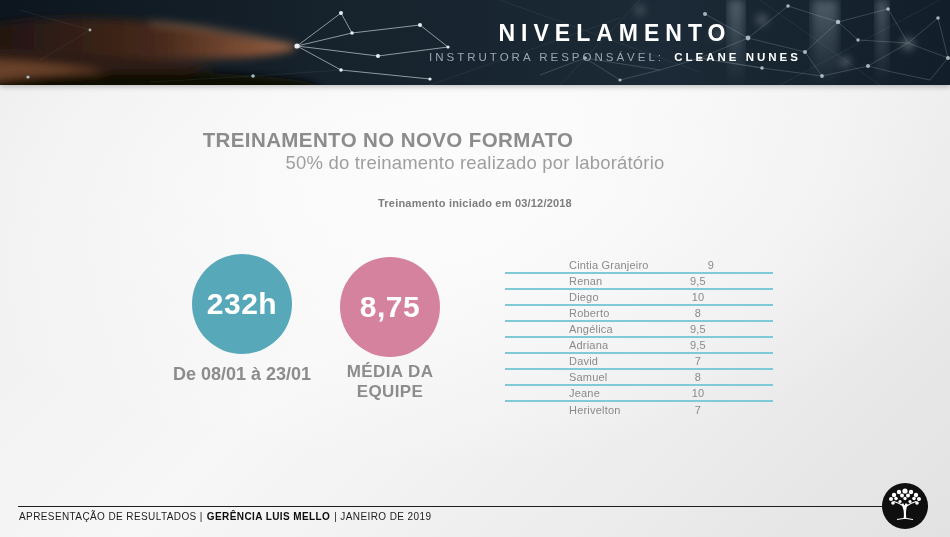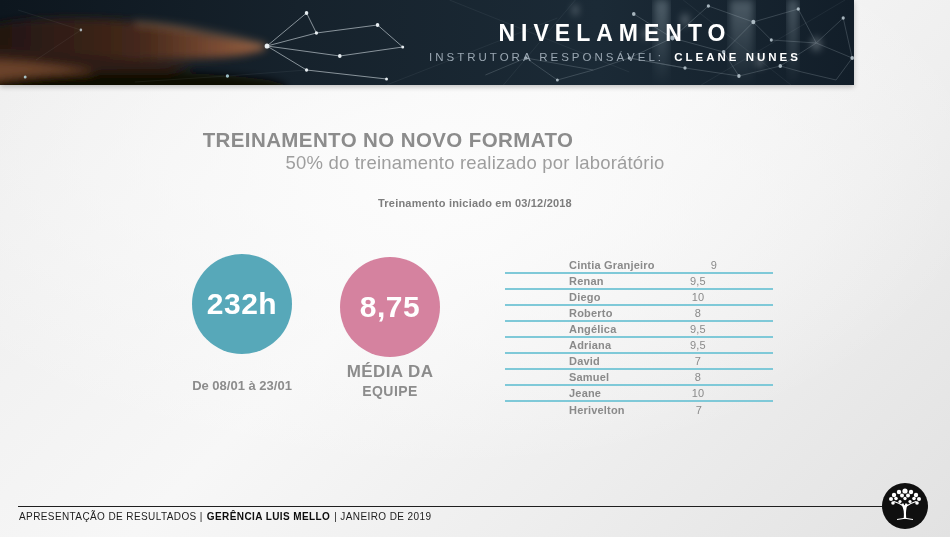--- a/index.html
+++ b/index.html
@@ -5,21 +5,21 @@
   html,body { margin:0; padding:0; background:#444; }
   .slide {
     position:relative; width:950px; height:537px; overflow:hidden;
     font-family:"Liberation Sans", sans-serif;
     background:
       radial-gradient(ellipse 900px 480px at 45% 32%, #fcfcfc 0%, rgba(252,252,252,0) 62%),
       linear-gradient(135deg, #ebebeb 0%, #f7f7f7 45%, #eeeeee 70%, #e2e2e2 100%);
   }
 
   
-  .hdr { position:absolute; top:0; left:0; width:854px; height:85px;
+  .hdr { position:absolute; top:0; left:0; width:950px; height:85px;
          box-shadow:0 2px 5px rgba(0,0,0,.22); }
   .hdr svg.plexus { position:absolute; inset:0; width:100%; height:100%; display:block; }
   .hdr-text { position:absolute; left:380px; top:21px; width:470px; text-align:center; }
   .hdr-title { color:#ffffff; font-size:23px; font-weight:bold; letter-spacing:6px; line-height:24px; }
   .hdr-sub { margin-top:6px; font-size:11.5px; letter-spacing:3px; color:#9aa7b2; white-space:nowrap; }
   .hdr-sub .name { color:#ffffff; font-weight:bold; margin-left:4px; }
 
   
   .title   { position:absolute; top:128px; left:0; width:776px; text-align:center;
              font-size:20.5px; font-weight:bold; color:var(--title_gray); letter-spacing:.4px; }
@@ -31,30 +31,30 @@
   
   .circle { position:absolute; width:100px; height:100px; border-radius:50%;
             display:flex; align-items:center; justify-content:center;
             color:#fff; font-weight:bold; font-size:30px; letter-spacing:.5px; }
   .circle.teal { left:192px; top:254px; background:var(--accent_teal); }
   .circle.pink { left:340px; top:257px; background:var(--accent_pink); }
   .stat-label { position:absolute; text-align:center; color:#8c8c8c; font-weight:bold; }
   .stat-label.turma { left:152px; top:362px; width:180px; }
   .stat-label.media { left:310px; top:362px; width:160px;text-align:center; }
   .stat-label .l1 { font-size:17px; letter-spacing:.4px; line-height:19px; }
-  .stat-label .l2 { font-size:13px; margin-top:16px; }
-  .stat-label.media .l2 { font-size:14px; letter-spacing:.4px; line-height:19px; margin-top:1px; }
+  .stat-label .l2 { font-size:18px; margin-top:2px; }
+  .stat-label.media .l2 { font-size:17px; letter-spacing:.4px; line-height:19px; margin-top:1px; }
 
   
   .score-table { position:absolute; left:505px; top:258px; width:268px; }
   .srow { box-sizing:border-box; height:16px; display:flex; align-items:center;
           border-bottom:2px solid var(--table_line);
           font-size:11px; color:#8a8a8a; letter-spacing:.2px; }
   .srow:last-child { border-bottom:none;align-items:center; }
-  .sname  { flex:1; padding-left:64px; white-space:nowrap;font-weight:bold; }
+  .sname  { flex:1; padding-left:64px; white-space:nowrap; }
   .sscore { width:150px; text-align:center; }
 
   
   .footer-line { position:absolute; left:18px; top:506px; width:864px; height:1px; background:#1f1f1f; }
   .footer-text { position:absolute; left:19px; top:511px; font-size:10px; color:var(--footer_text);
                  letter-spacing:.4px; white-space:nowrap; }
   .footer-text span { margin-right:4px; }
   .footer-text .bold { font-weight:bold; color:#0d0d0d; }
   .logo { position:absolute; left:882px; top:483px; width:46px; height:46px; }
 </style>

